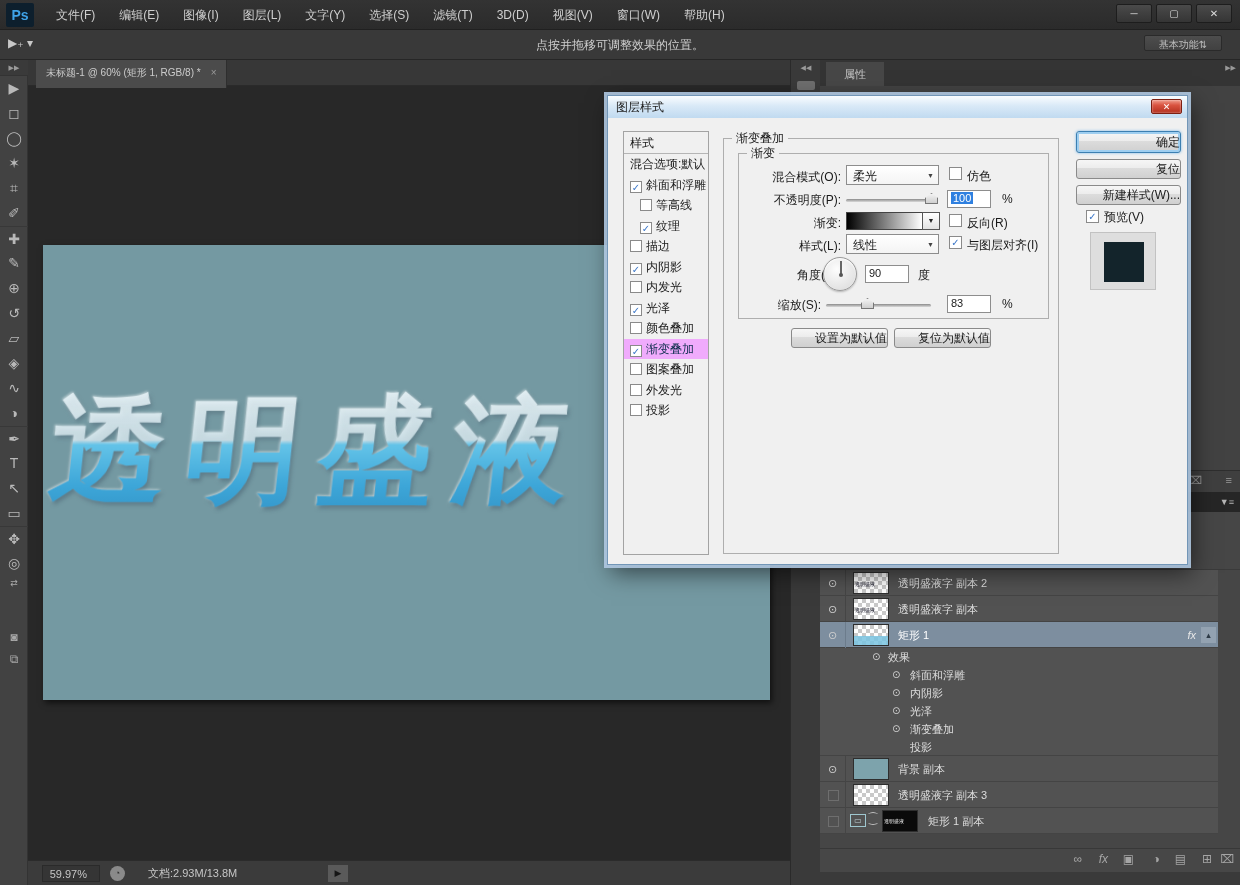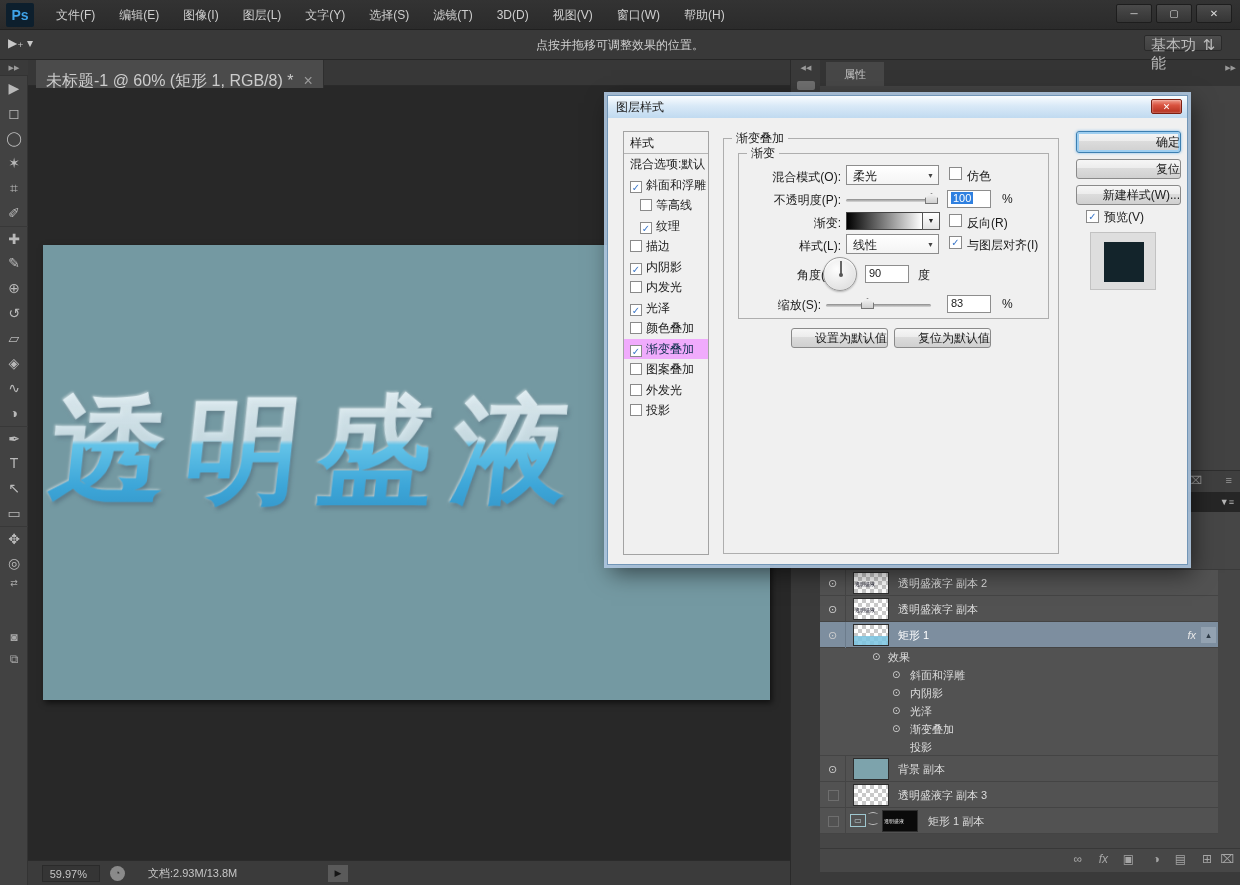--- a/index.html
+++ b/index.html
@@ -8,31 +8,31 @@
 
 #menu-bar{left:0;top:0;width:1240px;height:30px;background:linear-gradient(#333,#2b2b2b);border-bottom:1px solid #202020;display:flex;align-items:center;color:#cfcfcf;font-size:12px;z-index:5}
 #ps-logo{width:28px;height:24px;margin:0 10px 0 6px;background:#0d1f2d;color:#3fa3e8;font-weight:bold;font-size:14px;text-align:center;line-height:24px;border-radius:2px}
 .menu-item{padding:0 12px;line-height:30px;cursor:default}
 #win-controls{position:absolute;right:8px;top:4px;display:flex;gap:4px}
 .win-btn{width:36px;height:19px;background:linear-gradient(#4a4a4a,#353535);border:1px solid #1d1d1d;border-radius:2px;color:#ddd;font-size:10px;text-align:center;line-height:18px}
 
 #options-bar{left:0;top:30px;width:1240px;height:30px;background:#393939;border-bottom:1px solid #262626;z-index:5}
 #opt-tool{left:8px;top:6px;color:#c8c8c8;font-size:12px}
 #opt-hint{left:0;top:0;width:1240px;height:30px;text-align:center;line-height:30px;color:#cfcfcf;font-size:12px}
-#workspace-btn{right:18px;top:5px;width:78px;height:16px;background:linear-gradient(#4d4d4d,#414141);border:1px solid #2a2a2a;border-radius:2px;color:#bdbdbd;font-size:15px;line-height:18px;padding:0 6px;display:flex;justify-content:center}
+#workspace-btn{right:18px;top:5px;width:78px;height:16px;background:linear-gradient(#4d4d4d,#414141);border:1px solid #2a2a2a;border-radius:2px;color:#bdbdbd;font-size:10px;line-height:18px;padding:0 6px;display:flex;justify-content:center}
 
 #toolbar{left:0;top:60px;width:28px;height:825px;background:#424242;border-right:1px solid #333;z-index:4}
 #toolbar-collapse{width:28px;height:16px;background:#3a3a3a;color:#9a9a9a;font-size:7px;text-align:center;line-height:16px;border-bottom:1px solid #333}
 .tool{width:28px;height:25px;color:#b9b9b9;font-size:14px;text-align:center;line-height:25px}
 .tool.sep{border-top:1px solid #383838}
 #swap-colors{width:28px;height:14px;color:#aaa;font-size:9px;text-align:center;line-height:14px}
 .tool-small{width:28px;height:22px;color:#a8a8a8;font-size:12px;text-align:center;line-height:22px}
 
 #tab-bar{left:28px;top:60px;width:762px;height:26px;background:#373737;border-bottom:1px solid #2a2a2a;z-index:3}
-#doc-tab{left:8px;top:0;height:28px;padding:8px 10px;background:#4b4b4b;color:#ccc;font-size:16px;line-height:26px;display:flex;gap:10px;border-right:1px solid #2e2e2e}
+#doc-tab{left:8px;top:0;height:28px;padding:0 10px;background:#4b4b4b;color:#ccc;font-size:10px;line-height:26px;display:flex;gap:10px;border-right:1px solid #2e2e2e}
 #doc-tab .close{color:#9a9a9a}
 #canvas-area{left:28px;top:86px;width:762px;height:774px;background:#282828;z-index:1}
 #canvas{left:15px;top:159px;width:727px;height:455px;background:#7499a2;box-shadow:2px 3px 6px rgba(0,0,0,.6)}
 #liquid-text{left:8px;top:128px;font-size:116px;font-weight:bold;letter-spacing:18px;white-space:nowrap;transform:skewX(-6deg);background:linear-gradient(180deg,rgba(235,245,248,.92) 0%,rgba(215,233,240,.8) 43%,#63c3e8 46%,#3da6d8 72%,#2f8fc2 100%);-webkit-background-clip:text;background-clip:text;color:transparent;filter:drop-shadow(2px 3px 2px rgba(15,45,65,.38)) drop-shadow(-1px -1px 1px rgba(255,255,255,.55))}
 
 #status-bar{left:28px;top:860px;width:762px;height:25px;background:#3b3b3b;border-top:1px solid #2b2b2b;color:#c6c6c6;font-size:11px;z-index:3}
 #status-zoom{left:14px;top:4px;width:58px;height:17px;background:#353535;border:1px solid #2a2a2a;text-align:right;padding-right:12px;line-height:16px}
 #status-doc-icon{left:82px;top:5px;width:15px;height:15px;border-radius:50%;background:#8a8a8a;color:#333;font-size:9px;text-align:center;line-height:15px}
 #status-doc{left:120px;top:4px;line-height:17px}
 #status-play{left:300px;top:4px;width:20px;height:17px;background:#5a5a5a;color:#161616;font-size:9px;text-align:center;line-height:17px}

